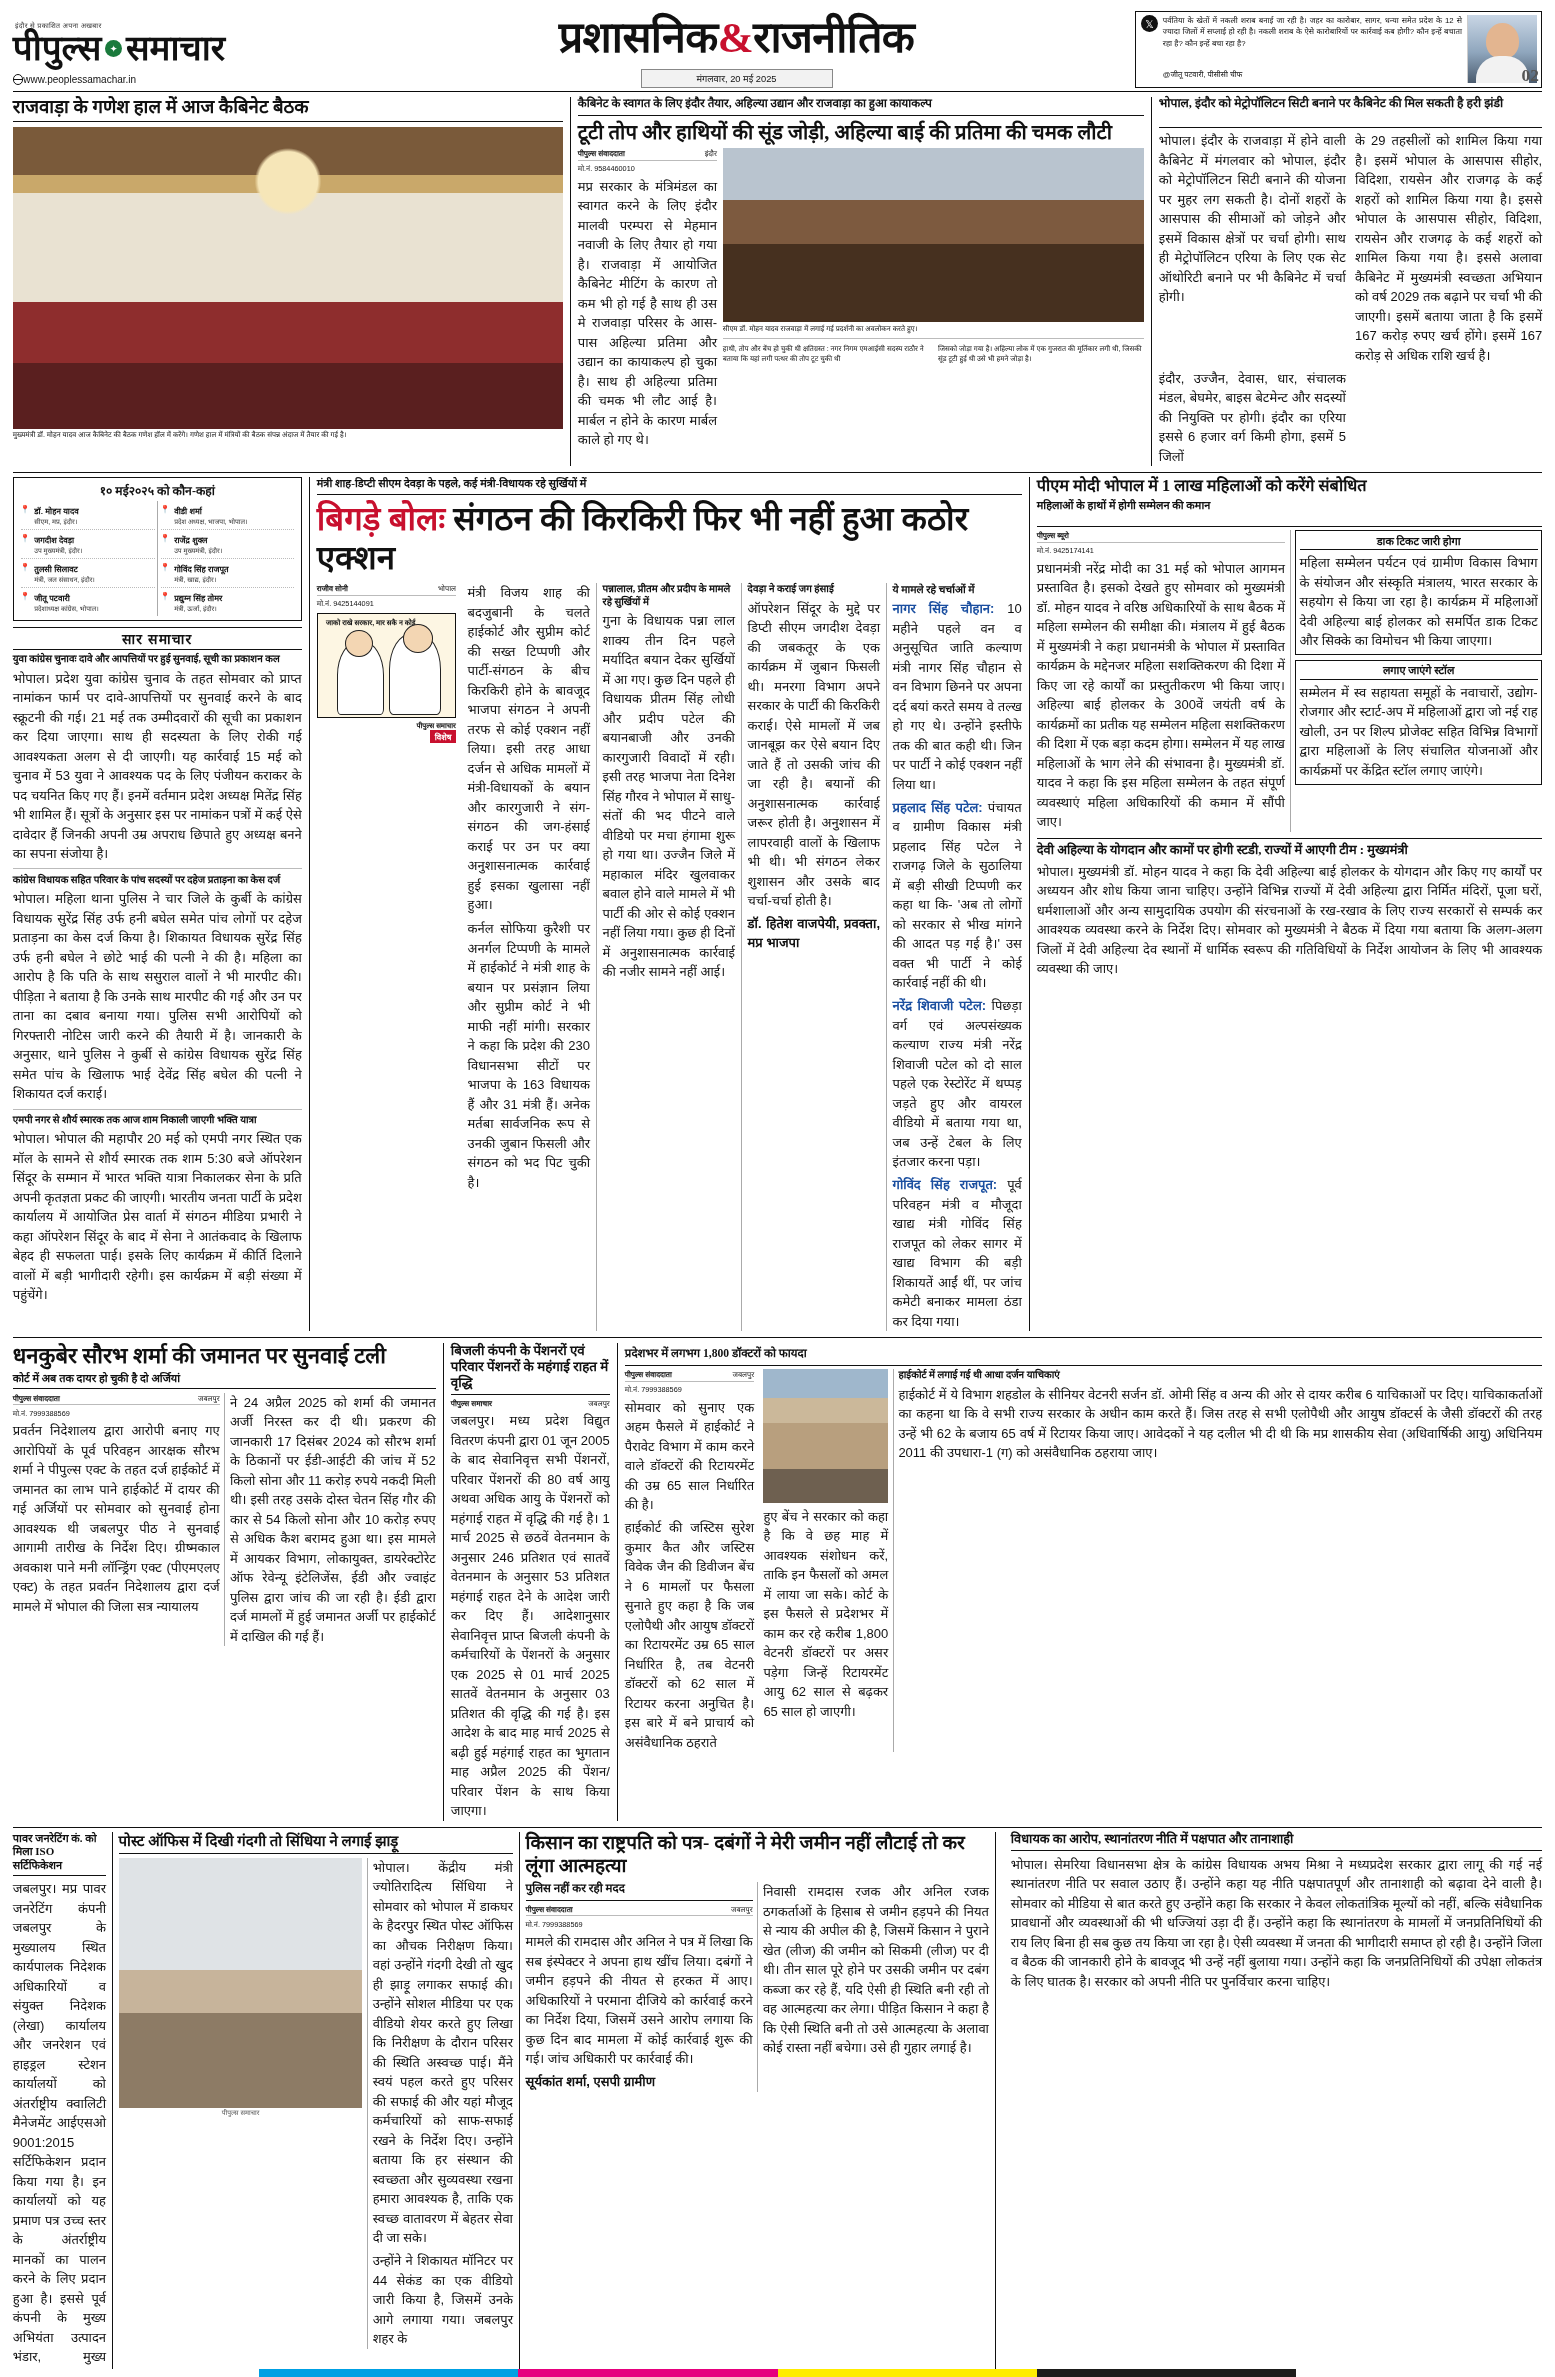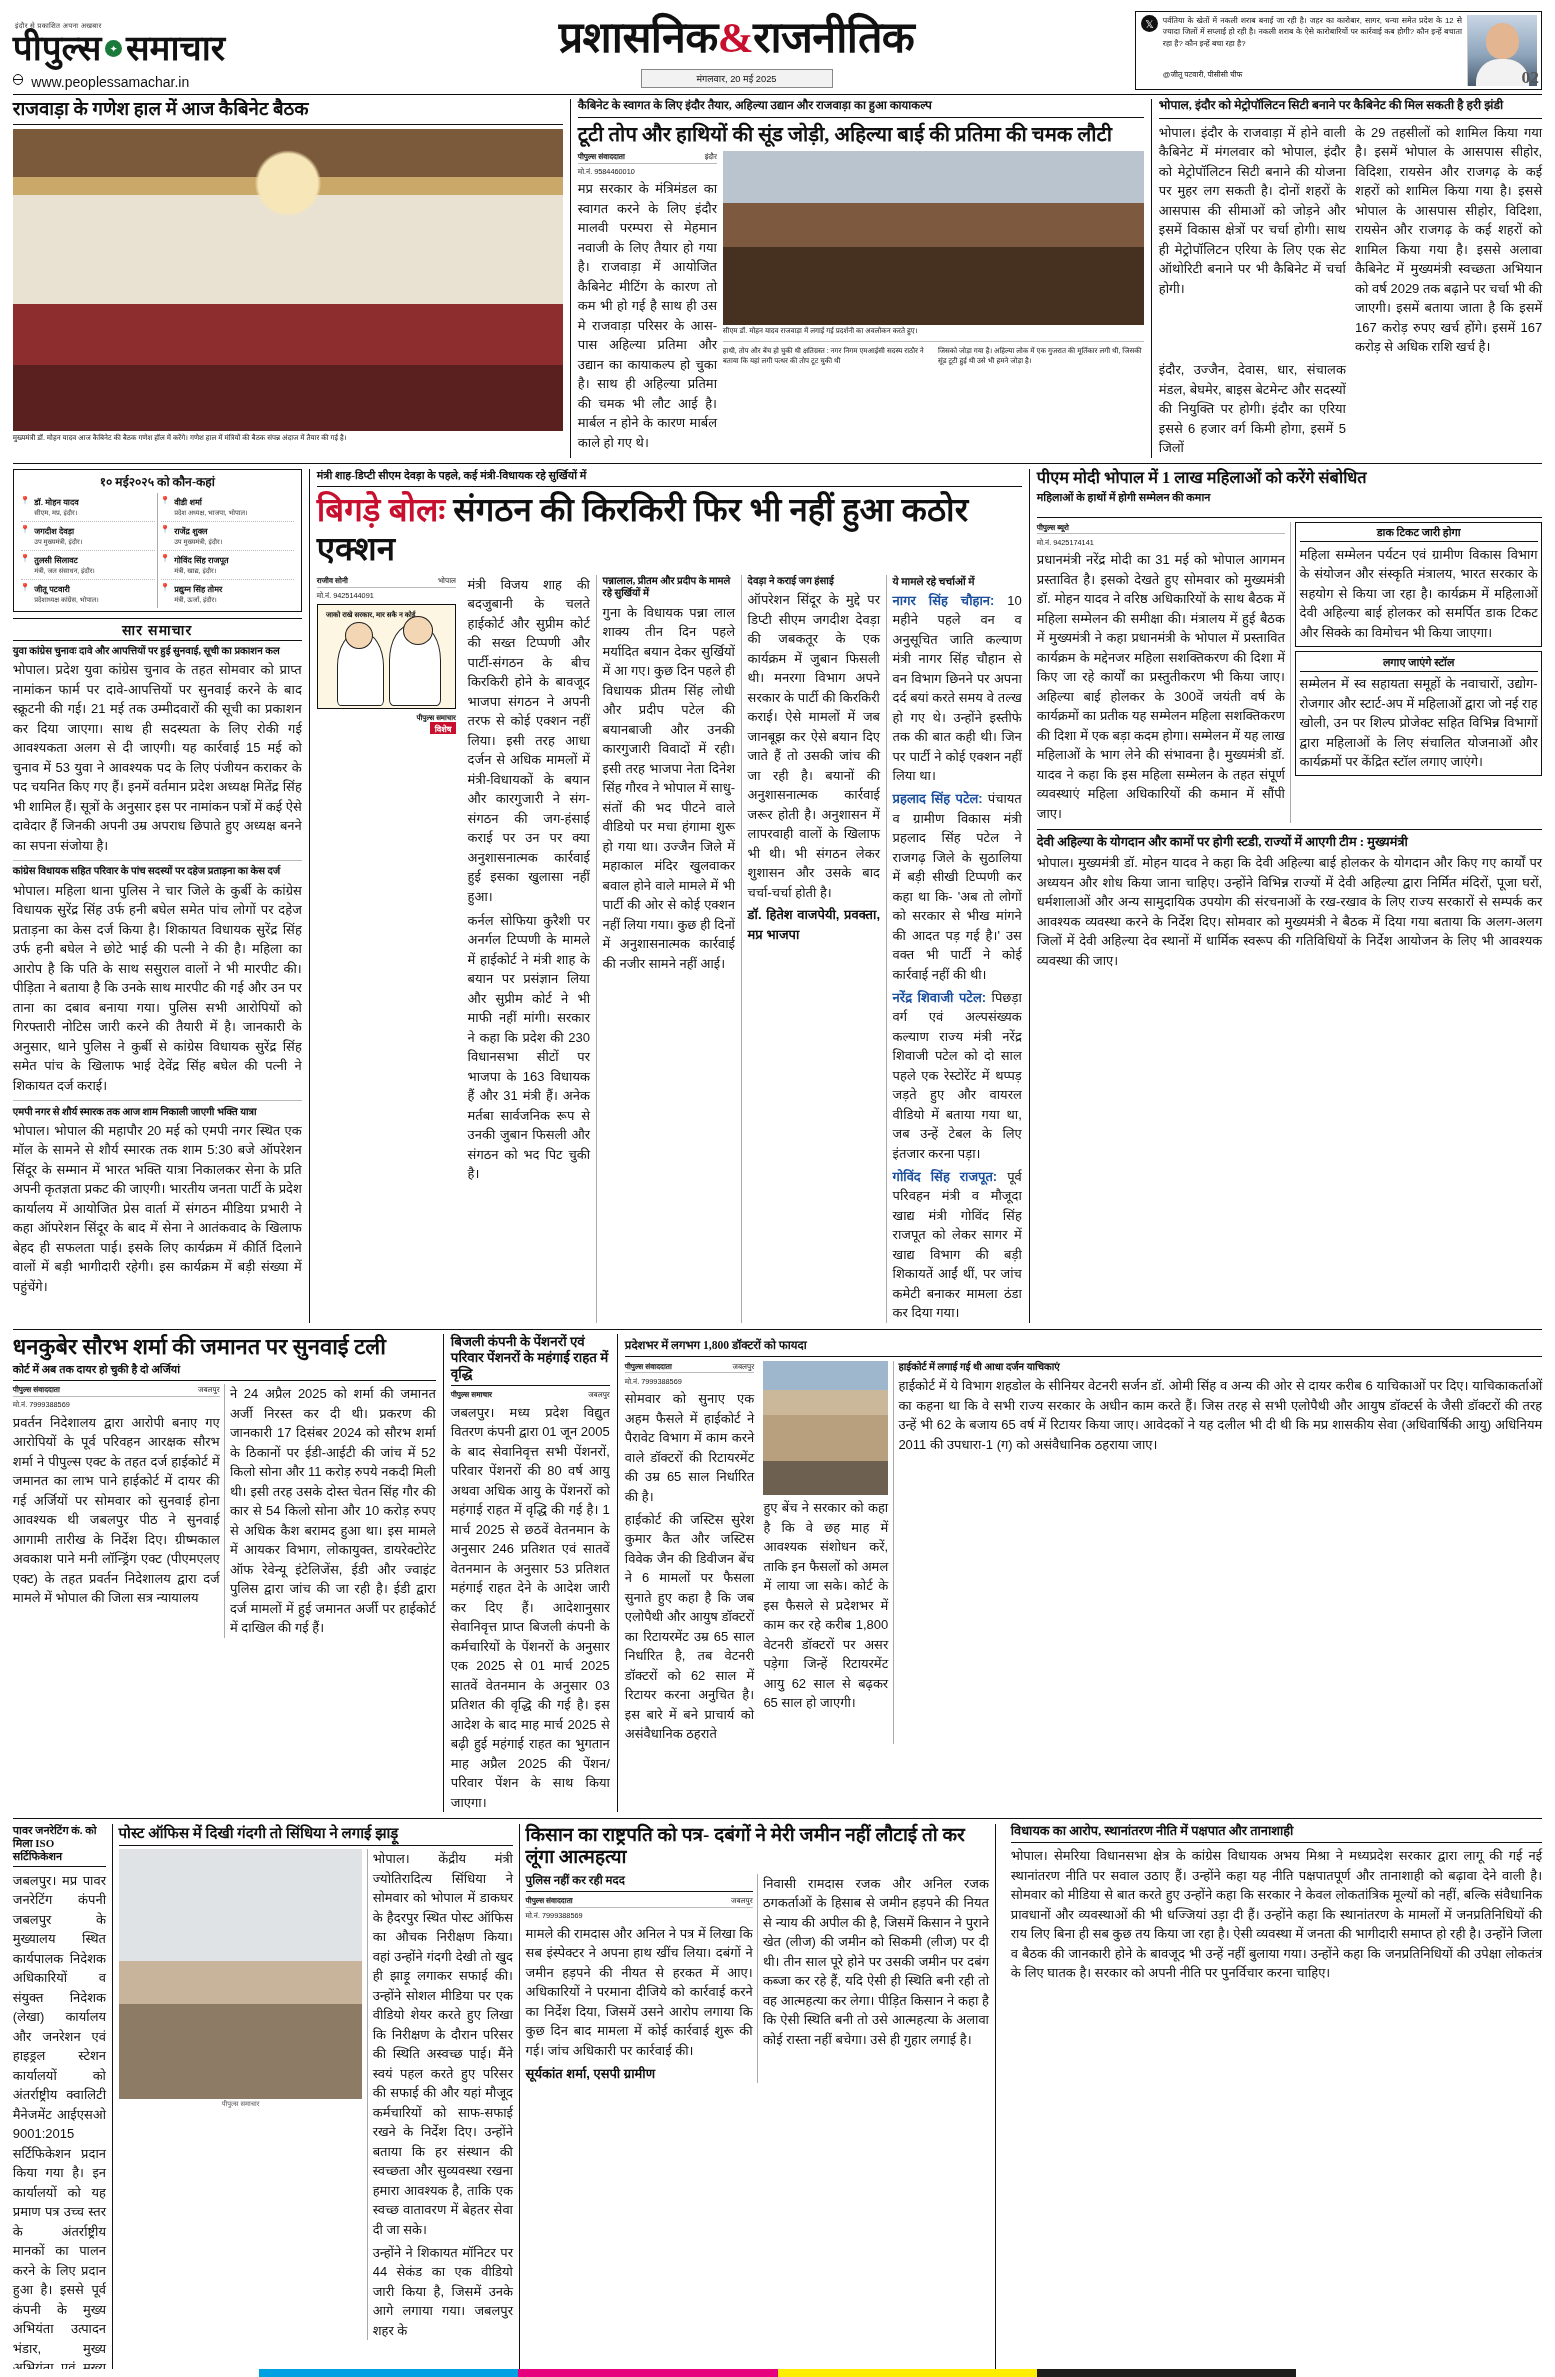--- a/index.html
+++ b/index.html
@@ -40,21 +40,21 @@
     font-size: 35px;
     line-height: 1;
     color: #111;
   }
   .logo-dot {
     width: 17.4px; height: 17.4px; background:#1a7a3c; border-radius:50%;
     display:flex; align-items:center; justify-content:center; color:#fff; font-size:9.3px;
   }
   .logo-url {
     margin-top: 8.1px;
-    font-size: 14px; color:#111; display:flex; align-items:flex-start; gap:8px;
+    font-size: 10px; color:#111; display:flex; align-items:flex-start; gap:0;
   }
   .globe {
     width:10.5px;height:10.5px;border-radius:50%;border:1.2px solid #111;display:inline-block;position:relative;
   }
   .globe:after{content:"";position:absolute;left:-1.2px;top:3.5px;width:10.5px;height:1.2px;background:#111;}
 
   .title-block { flex: 1; text-align: center; padding-top: 5.8px; }
   .big-title {
     font-family: "Liberation Serif", serif;
     font-weight: bold;
@@ -258,21 +258,21 @@
           <div class="cap">सीएम डॉ. मोहन यादव राजवाड़ा में लगाई गई प्रदर्शनी का अवलोकन करते हुए।</div>
           <div class="row" style="margin-top:3.5px;border-top:0.6px solid #bbb;padding-top:3.5px;">
             <div style="width:50%;padding-right:4.6px;" class="cap">हाथी, तोप और बेंच हो चुकी थी क्षतिग्रस्त : नगर निगम एमआईसी सदस्य राठौर ने बताया कि यहां लगी पत्थर की तोप टूट चुकी थी</div>
             <div style="width:50%;padding-left:4.6px;" class="cap">जिसको जोड़ा गया है। अहिल्या लोक में एक गुजरात की मूर्तिकार लगी थी, जिसकी सूंड टूटी हुई थी उसे भी हमने जोड़ा है।</div>
           </div>
         </div>
       </div>
     </div>
 
     <div class="col vsep" style="flex:1; padding-left:7px;">
-      <div class="hl" style="font-size:12.2px; border-bottom:0.6px solid #111;padding-bottom:5px;">भोपाल, इंदौर को मेट्रोपॉलिटन सिटी बनाने पर कैबिनेट की मिल सकती है हरी झंडी</div>
+      <div class="hl" style="font-size:12.2px; border-bottom:0.6px solid #111;padding-bottom:16px;">भोपाल, इंदौर को मेट्रोपॉलिटन सिटी बनाने पर कैबिनेट की मिल सकती है हरी झंडी</div>
       <div class="row" style="margin-top:3.5px;">
         <div style="width:50%;padding-right:4.6px;" class="body-txt">भोपाल। इंदौर के राजवाड़ा में होने वाली कैबिनेट में मंगलवार को भोपाल, इंदौर को मेट्रोपॉलिटन सिटी बनाने की योजना पर मुहर लग सकती है। दोनों शहरों के आसपास की सीमाओं को जोड़ने और इसमें विकास क्षेत्रों पर चर्चा होगी। साथ ही मेट्रोपॉलिटन एरिया के लिए एक सेट ऑथोरिटी बनाने पर भी कैबिनेट में चर्चा होगी।</div>
         <div style="width:50%;padding-left:4.6px;" class="body-txt">के 29 तहसीलों को शामिल किया गया है। इसमें भोपाल के आसपास सीहोर, विदिशा, रायसेन और राजगढ़ के कई शहरों को शामिल किया गया है। इससे भोपाल के आसपास सीहोर, विदिशा, रायसेन और राजगढ़ के कई शहरों को शामिल किया गया है। इससे अलावा कैबिनेट में मुख्यमंत्री स्वच्छता अभियान को वर्ष 2029 तक बढ़ाने पर चर्चा भी की जाएगी। इसमें बताया जाता है कि इसमें 167 करोड़ रुपए खर्च होंगे। इसमें 167 करोड़ से अधिक राशि खर्च है।</div>
       </div>
       <div class="body-txt" style="margin-top:3.5px;width:50%;padding-right:4.6px;">इंदौर, उज्जैन, देवास, धार, संचालक मंडल, बेघमेर, बाइस बेटमेन्ट और सदस्यों की नियुक्ति पर होगी। इंदौर का एरिया इससे 6 हजार वर्ग किमी होगा, इसमें 5 जिलों</div>
     </div>
   </div>
 
   <div class="rule" style="margin-top:5.8px;"></div>
 

